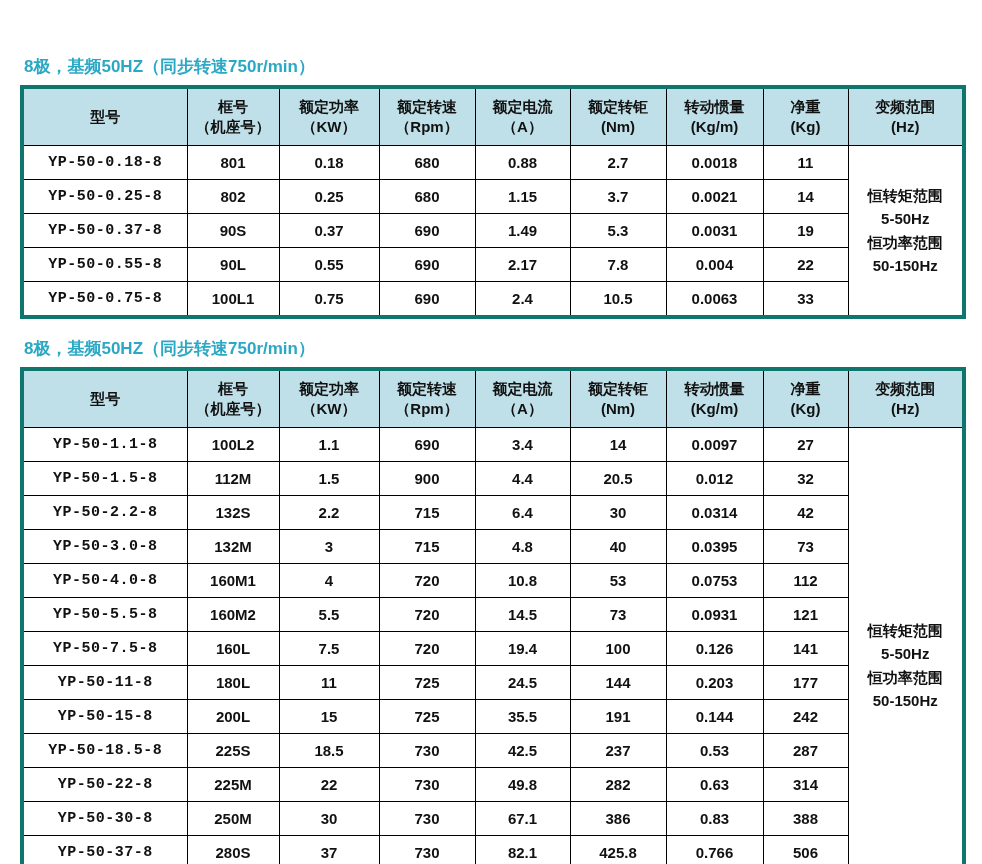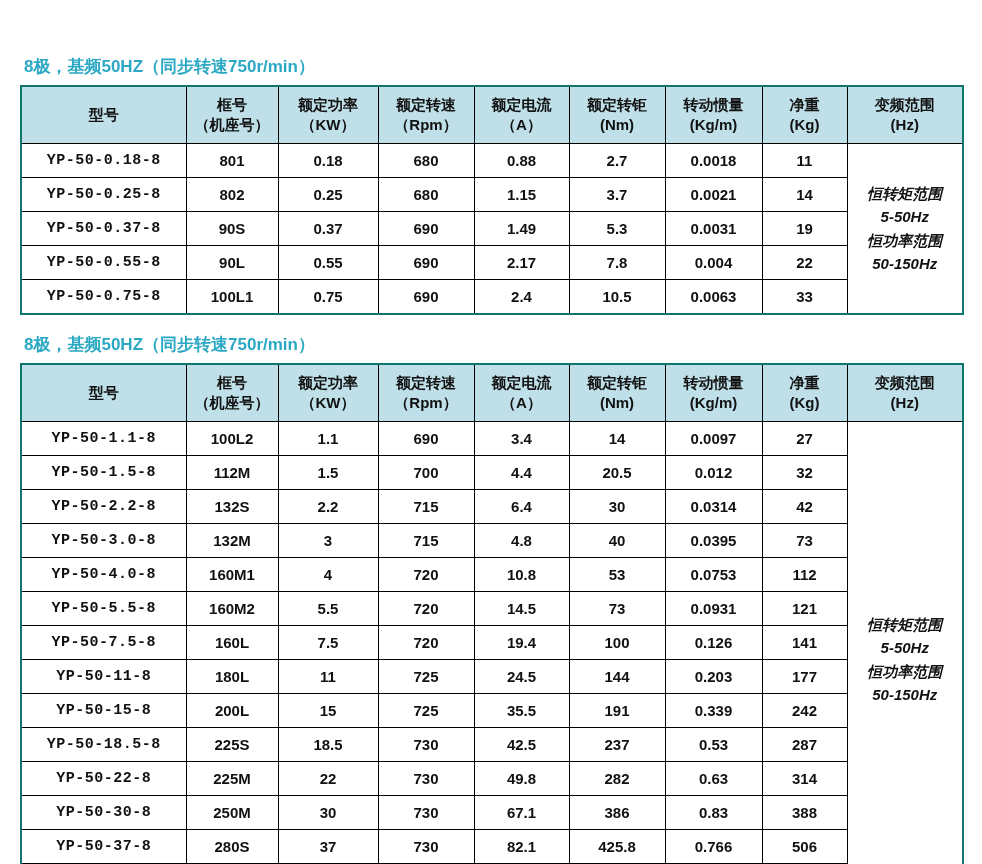--- a/index.html
+++ b/index.html
@@ -28,21 +28,21 @@
     margin: 6px 0 7px 4px;
     white-space: nowrap;
   }
   .section-title.second {
     margin-top: 18px;
   }
   table.spec {
     border-collapse: collapse;
     width: 942px;
     table-layout: fixed;
-    border: 2px solid #0f766e;
+    border: 4px solid #0f766e;
   }
   table.spec td, table.spec th {
     border: 1px solid #000;
     text-align: center;
     vertical-align: middle;
     font-size: 15px;
     font-weight: bold;
     padding: 0;
     color: #111;
   }
@@ -61,21 +61,21 @@
   }
   table.spec tbody td.model {
     letter-spacing: 0.5px;
     font-family: Liberation Mono, monospace;
   }
   td.range {
     font-size: 15px;
     line-height: 1.55;
     font-weight: bold;
   }
-  td.range span { display: block; font-style: italic; }
+  td.range span { display: block; }
   
   col.c0 { width: 165px; }
   col.c1 { width: 92px; }
   col.c2 { width: 100px; }
   col.c3 { width: 96px; }
   col.c4 { width: 95px; }
   col.c5 { width: 96px; }
   col.c6 { width: 97px; }
   col.c7 { width: 85px; }
   col.c8 { width: 116px; }
@@ -265,21 +265,21 @@
           <span>恒转矩范围</span>
           <span>5-50Hz</span>
           <span>恒功率范围</span>
           <span>50-150Hz</span>
         </td>
       </tr>
       <tr>
         <td class="model">YP-50-1.5-8</td>
         <td>112M</td>
         <td>1.5</td>
-        <td>700</td>
+        <td>900</td>
         <td>4.4</td>
         <td>20.5</td>
         <td>0.012</td>
         <td>32</td>
       </tr>
       <tr>
         <td class="model">YP-50-2.2-8</td>
         <td>132S</td>
         <td>2.2</td>
         <td>715</td>
@@ -338,21 +338,21 @@
         <td>0.203</td>
         <td>177</td>
       </tr>
       <tr>
         <td class="model">YP-50-15-8</td>
         <td>200L</td>
         <td>15</td>
         <td>725</td>
         <td>35.5</td>
         <td>191</td>
-        <td>0.339</td>
+        <td>0.144</td>
         <td>242</td>
       </tr>
       <tr>
         <td class="model">YP-50-18.5-8</td>
         <td>225S</td>
         <td>18.5</td>
         <td>730</td>
         <td>42.5</td>
         <td>237</td>
         <td>0.53</td>

